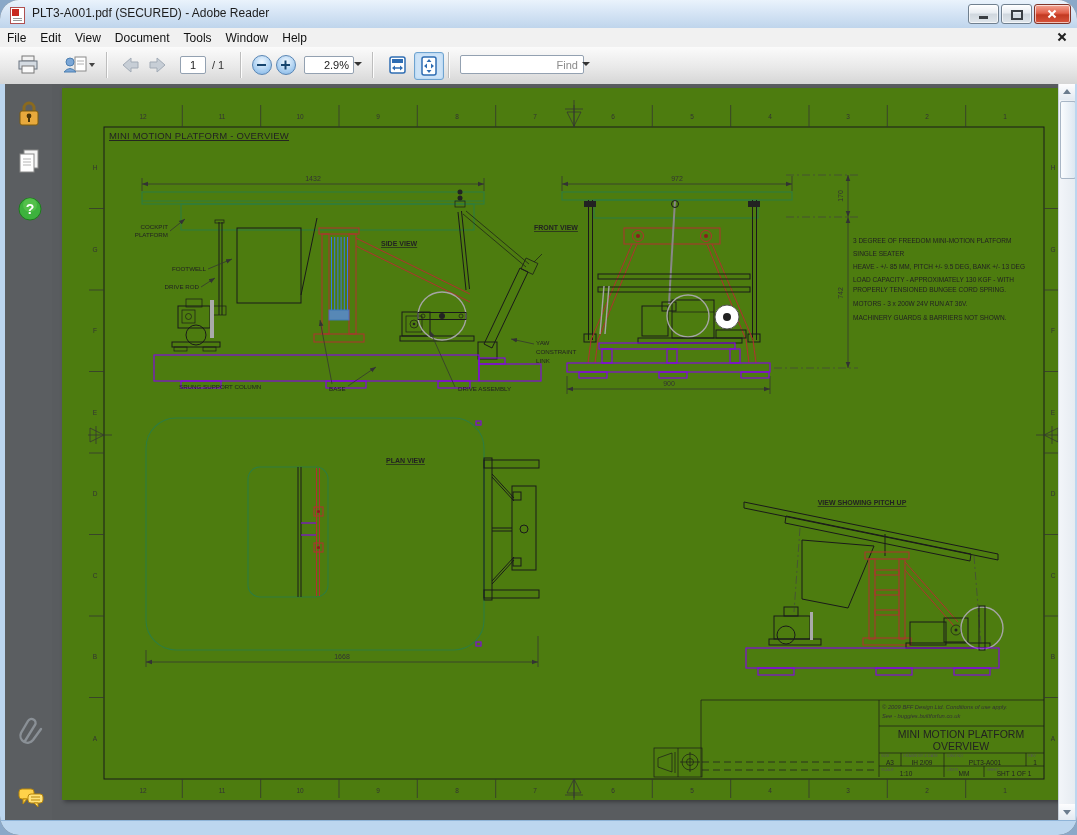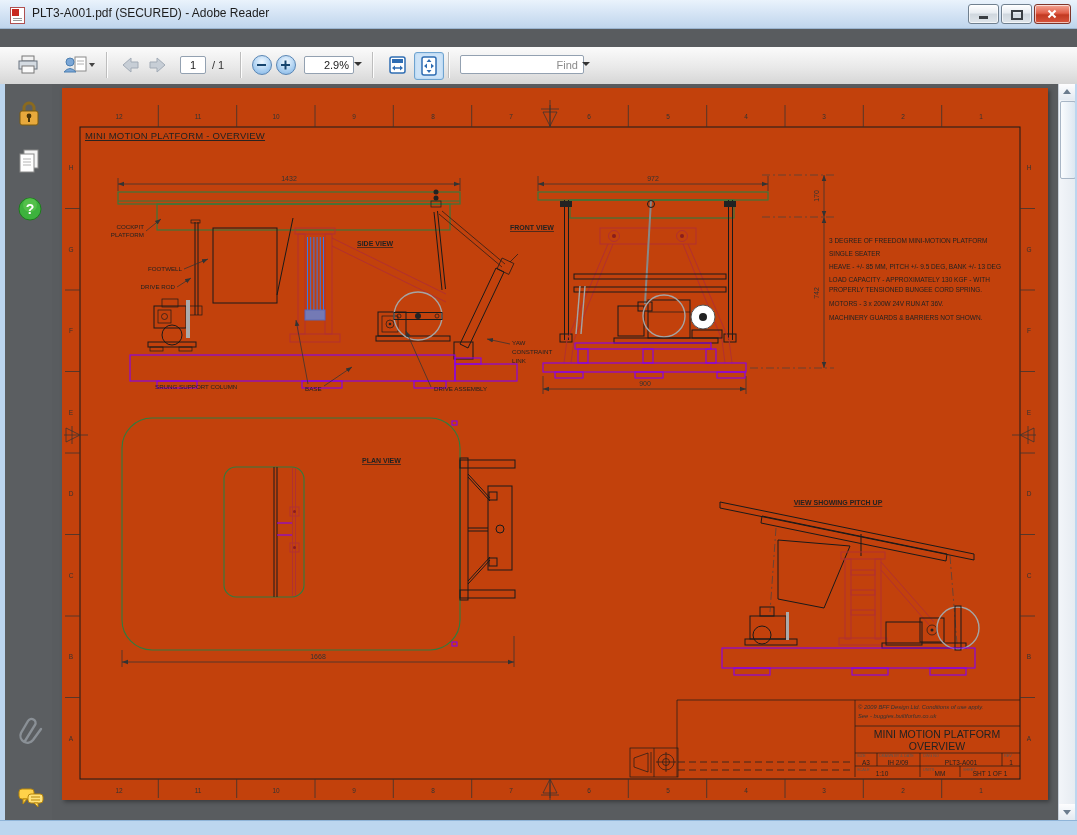--- a/index.html
+++ b/index.html
@@ -1,16 +1,16 @@
 <!DOCTYPE html>
 <html><head>
 <meta charset="utf-8">
 <style>
   html,body{margin:0;padding:0;background:#8aa8c8;font-family:"Liberation Sans","DejaVu Sans",sans-serif;}
-  .window{position:relative;width:1077px;height:835px;overflow:hidden;background:#595c5f;}
+  .window{position:relative;width:1077px;height:835px;overflow:hidden;background:#595c5f;border-radius:19px;}
   
   .titlebar{position:absolute;left:0;top:0;width:1077px;height:28px;
     background:linear-gradient(#eaf3fc,#d6e5f5 45%,#bfd5ec 100%);border-bottom:1px solid #9ab4cf;}
   .pdficon{position:absolute;left:10px;top:7px;width:13px;height:15px;background:#fff;border:1px solid #b05050;}
   .pdficon::before{content:"";position:absolute;left:1px;top:1px;width:7px;height:7px;background:#c8281e;}
   .pdficon::after{content:"";position:absolute;left:2px;top:10px;width:9px;height:1px;background:#999;box-shadow:0 2px 0 #999;}
   .title-text{position:absolute;left:32px;top:6px;font-size:12px;color:#1c1c1c;}
   .winbtns{position:absolute;right:6px;top:4px;display:flex;gap:2px;}
   .wbtn{width:29px;height:18px;border:1px solid #70808f;border-radius:3px;position:relative;
     background:linear-gradient(#ffffff,#e7ecf1 45%,#cfd7de 50%,#e0e6eb);box-shadow:inset 0 0 0 1px rgba(255,255,255,.65);}
@@ -44,21 +44,21 @@
     background:radial-gradient(circle at 50% 32%,#f2f9ff,#a7cdf0 62%,#7fb2e4);}
   .roundbtn .bar{position:absolute;left:4px;top:8px;width:9px;height:2px;background:#17456e;}
   .roundbtn .bar.v{transform:rotate(90deg);}
   .findbox{left:460px;top:8px;width:112px;height:17px;padding:0 5px;font-family:"Liberation Sans",sans-serif;}
   .findbox::placeholder{color:#8b8b8b;}
   
   .edge{position:absolute;background:#bcd6ef;}
   .sidebar{position:absolute;left:5px;top:84px;width:47px;height:736px;background:#5b5e61;}
   .sideicon{position:absolute;left:12px;width:24px;height:26px;}
   .docbg{position:absolute;left:52px;top:84px;width:1006px;height:736px;background:#595c5f;}
-  .page{position:absolute;left:62px;top:88px;width:986px;height:712px;background:#c2410c;box-shadow:2px 2px 4px rgba(0,0,0,.35);}
+  .page{position:absolute;left:62px;top:88px;width:986px;height:712px;background:#4d7c0f;box-shadow:2px 2px 4px rgba(0,0,0,.35);padding-left:24px;}
   
   .scrollbar{position:absolute;left:1058px;top:84px;width:17px;height:736px;background:linear-gradient(to right,#f2f5f9,#e6ebf1);border-left:1px solid #c8d0da;}
   .sbtn{position:absolute;left:0;width:17px;height:16px;background:linear-gradient(#fdfdfe,#e3eaf2);}
   .sb-tri{position:absolute;left:4px;width:0;height:0;border-left:4px solid transparent;border-right:4px solid transparent;}
   .sb-up .sb-tri{top:5px;border-bottom:5px solid #6b7c8e;}
   .sb-dn{bottom:0;}
   .sb-dn .sb-tri{top:6px;border-top:5px solid #6b7c8e;}
   .sthumb{position:absolute;left:1px;top:17px;width:14px;height:76px;border:1px solid #a8b6c6;border-radius:2px;
     background:linear-gradient(to right,#fafcfe,#dde7f1);}
   .bottombar{position:absolute;left:0;top:820px;width:1077px;height:15px;background:#bcd6ef;border-top:1px solid #8fb4d8;}
@@ -98,20 +98,30 @@
       <div class="wbtn">
           <div class="glyph-min"></div>
         </div>
       <div class="wbtn">
           <div class="glyph-max"></div>
         </div>
       <div class="wbtn close glyph-x"></div>
     </div>
   </div>
 
+  <div class="menubar">
+    <span class="menu-item">File</span>
+    <span class="menu-item">Edit</span>
+    <span class="menu-item">View</span>
+    <span class="menu-item">Document</span>
+    <span class="menu-item">Tools</span>
+    <span class="menu-item">Window</span>
+    <span class="menu-item">Help</span>
+    <div class="menu-close"></div>
+  </div>
 
   <div class="toolbar">
     <div class="tbtn" style="left:14px">
       <svg width="22" height="20">
         <rect x="5" y="1" width="12" height="5" fill="#f2f2f2" stroke="#777"></rect>
         <rect x="2" y="6" width="18" height="8" fill="#d4dbe2" stroke="#68737f"></rect>
         <rect x="5" y="11" width="12" height="7" fill="#fafafa" stroke="#777"></rect>
       </svg>
     </div>
     <div class="tbtn" style="left:58px;width:40px">

